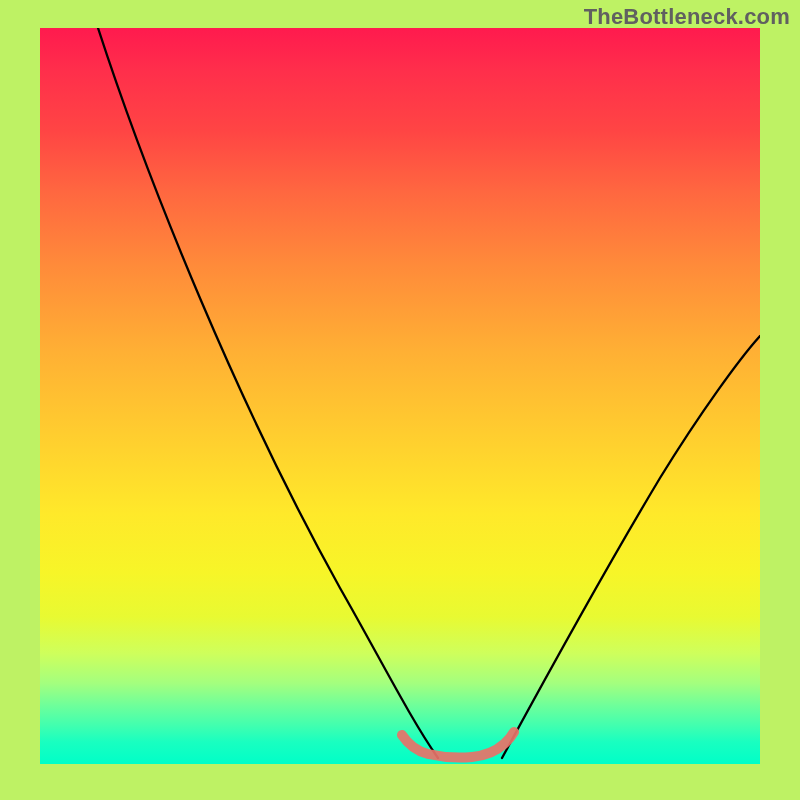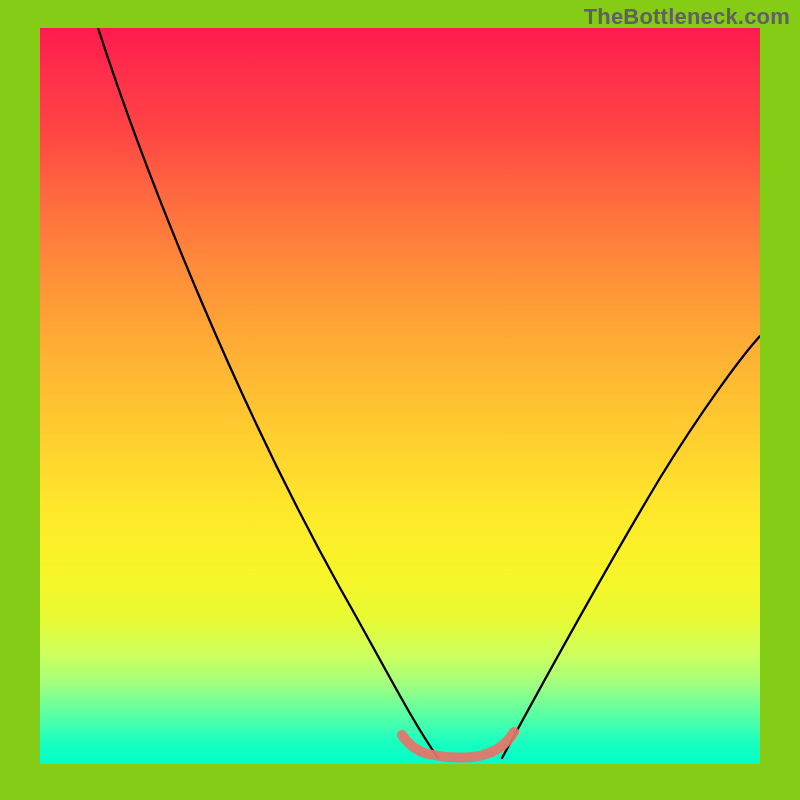--- a/index.html
+++ b/index.html
@@ -1,21 +1,21 @@
 <!DOCTYPE html>
 <html><head>
 <meta charset="utf-8">
 <style>
   * { margin: 0; padding: 0; box-sizing: border-box; }
   html, body { width: 800px; height: 800px; overflow: hidden; background: #000; }
   .frame {
     position: relative;
     width: 800px;
     height: 800px;
-    background: #84cc16;
+    background: #bef264;
   }
   .watermark {
     position: absolute;
     top: 4px;
     right: 10px;
     font-family: Arial, Helvetica, sans-serif;
     font-size: 22px;
     font-weight: 600;
     color: #606060;
     letter-spacing: 0.2px;

